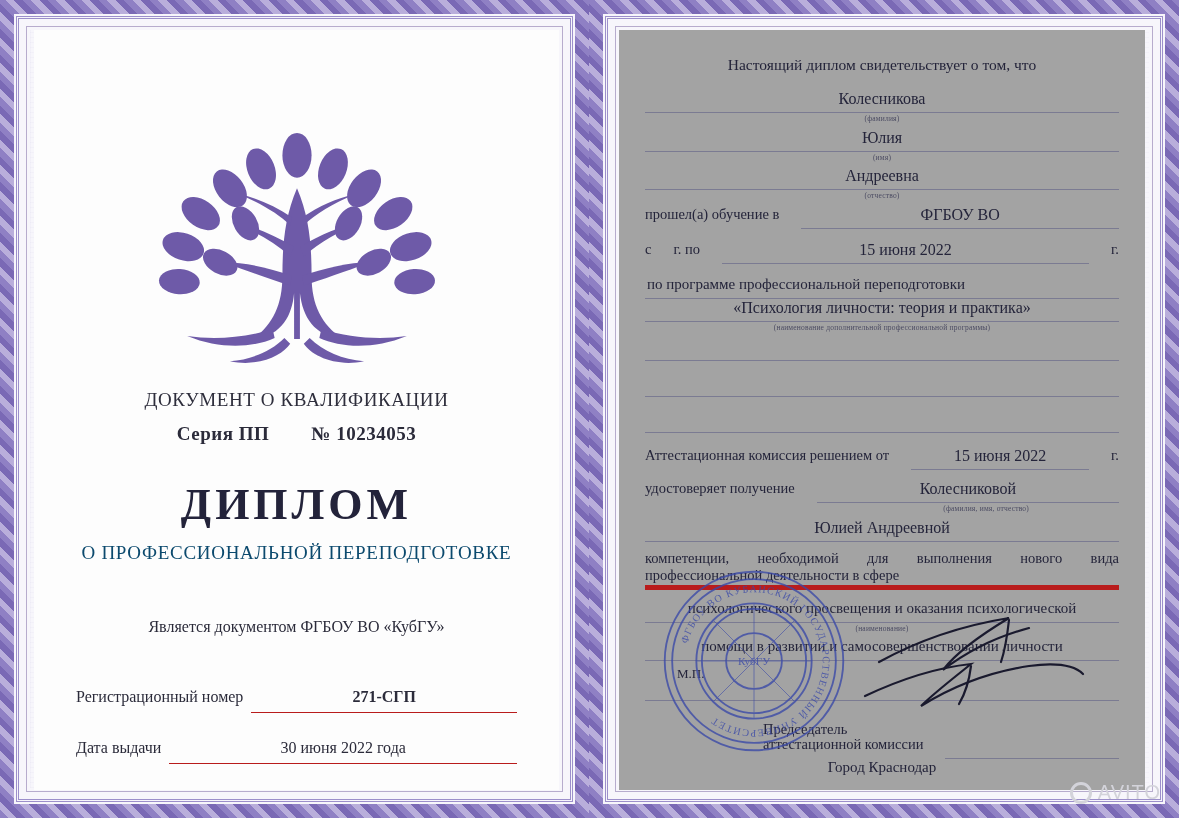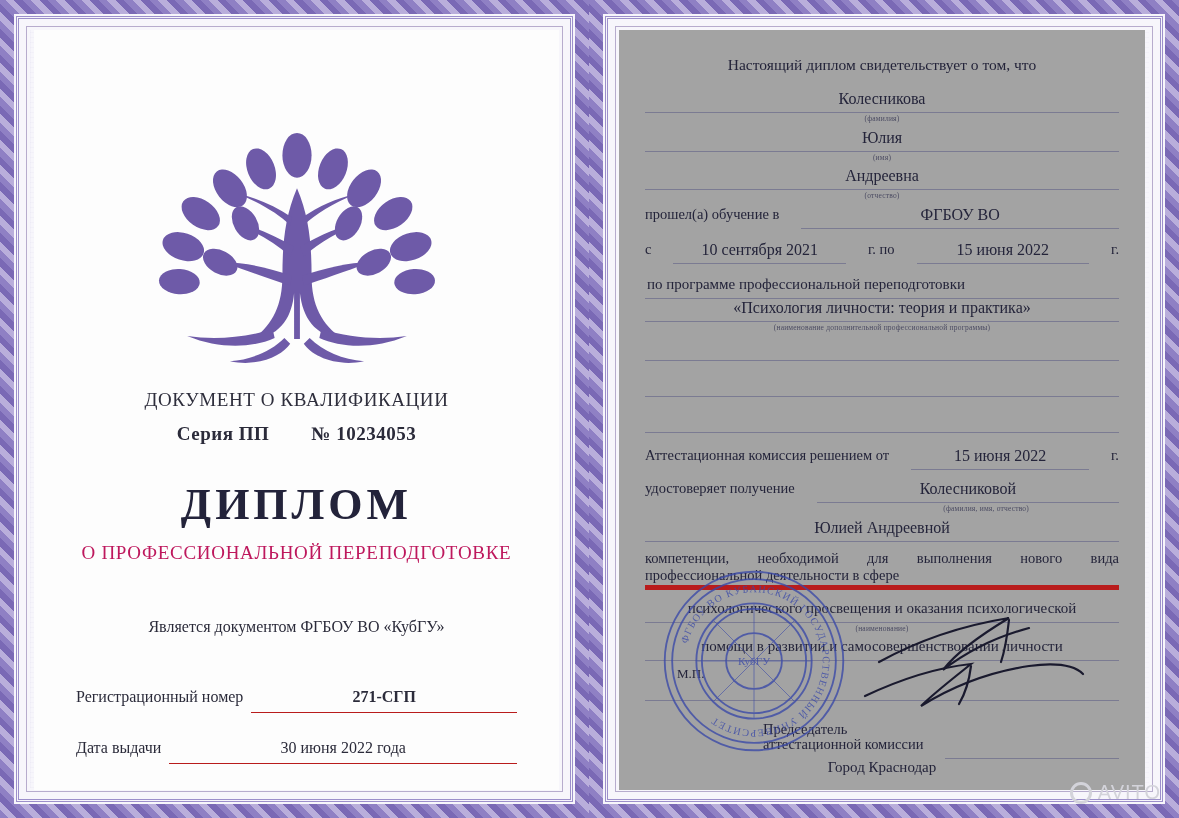--- a/index.html
+++ b/index.html
@@ -68,21 +68,21 @@
     margin-top:12px;
     font-size:19px;letter-spacing:.5px;
     display:flex;gap:42px;align-items:baseline;
   }
   .serial-row .lbl{font-weight:bold;}
   .diploma-title{
     margin-top:34px;
     font-size:44px;letter-spacing:4px;font-weight:bold;color:#23233a;
   }
   .diploma-sub{
-    margin-top:12px;font-size:19px;letter-spacing:.7px;color:#be185d;
+    margin-top:12px;font-size:19px;letter-spacing:.7px;color:#0c4a6e;
   }
   .is-doc{
     margin-top:54px;font-size:16px;color:#2b2b3a;
   }
   .reg-block{
     margin-top:52px;width:84%;font-size:16px;
   }
   .fld{
     display:flex;align-items:baseline;margin-bottom:26px;
   }
@@ -248,21 +248,20 @@
       <div class="hint">(отчество)</div>
 
       <div class="row">
         <span class="txt">прошел(а) обучение в</span>
         <span class="ul val">ФГБОУ ВО</span>
       </div>
 
 
       <div class="row spaced">
         <span class="txt">с</span>
-        <span class="ul val">10  сентября  2021</span>
         <span class="txt">г. по</span>
         <span class="ul val">15   июня   2022</span>
         <span class="txt">г.</span>
       </div>
 
       <div class="ul spaced" style="text-align:left;padding-left:2px;">по программе профессиональной переподготовки</div>
 
       <div class="ul val">«Психология личности: теория и практика»</div>
       <div class="hint">(наименование дополнительной профессиональной программы)</div>
 

